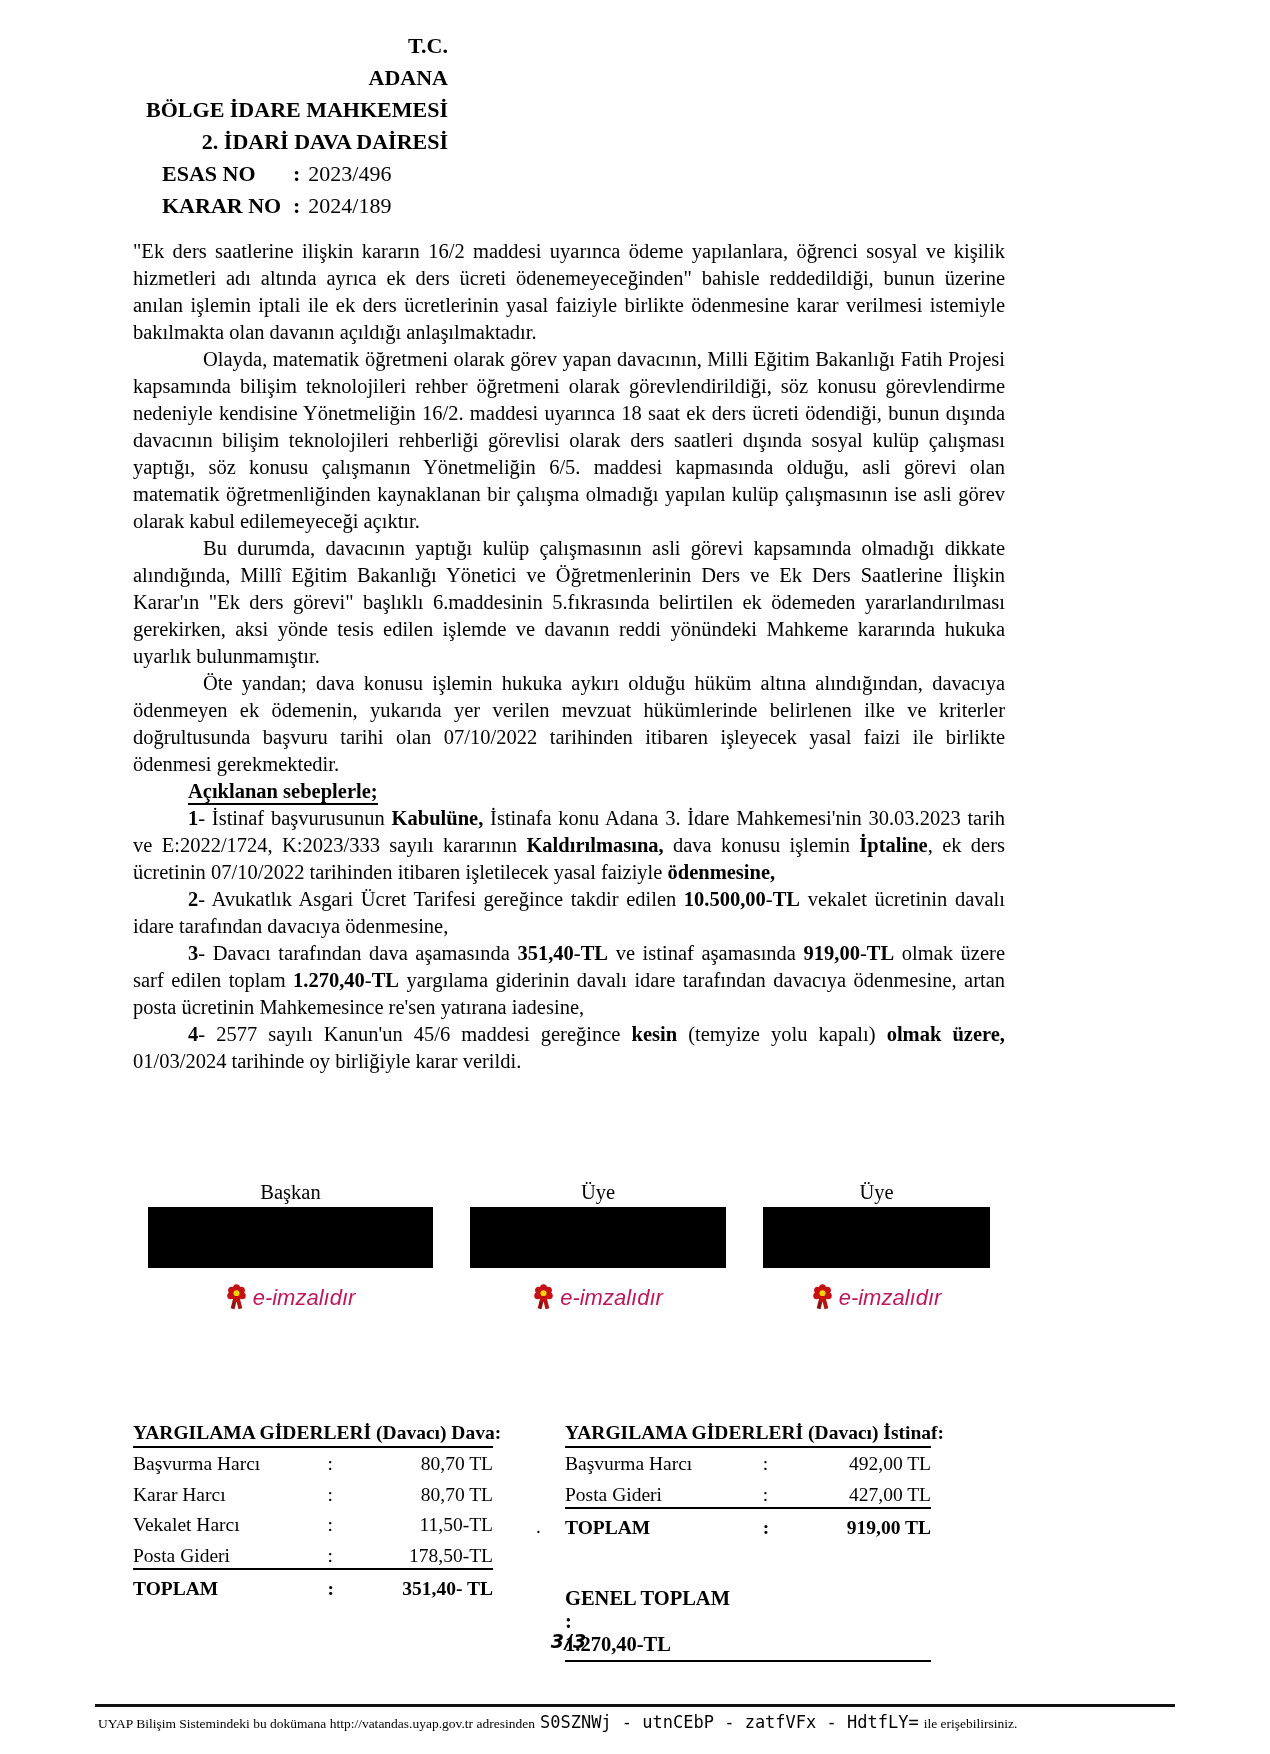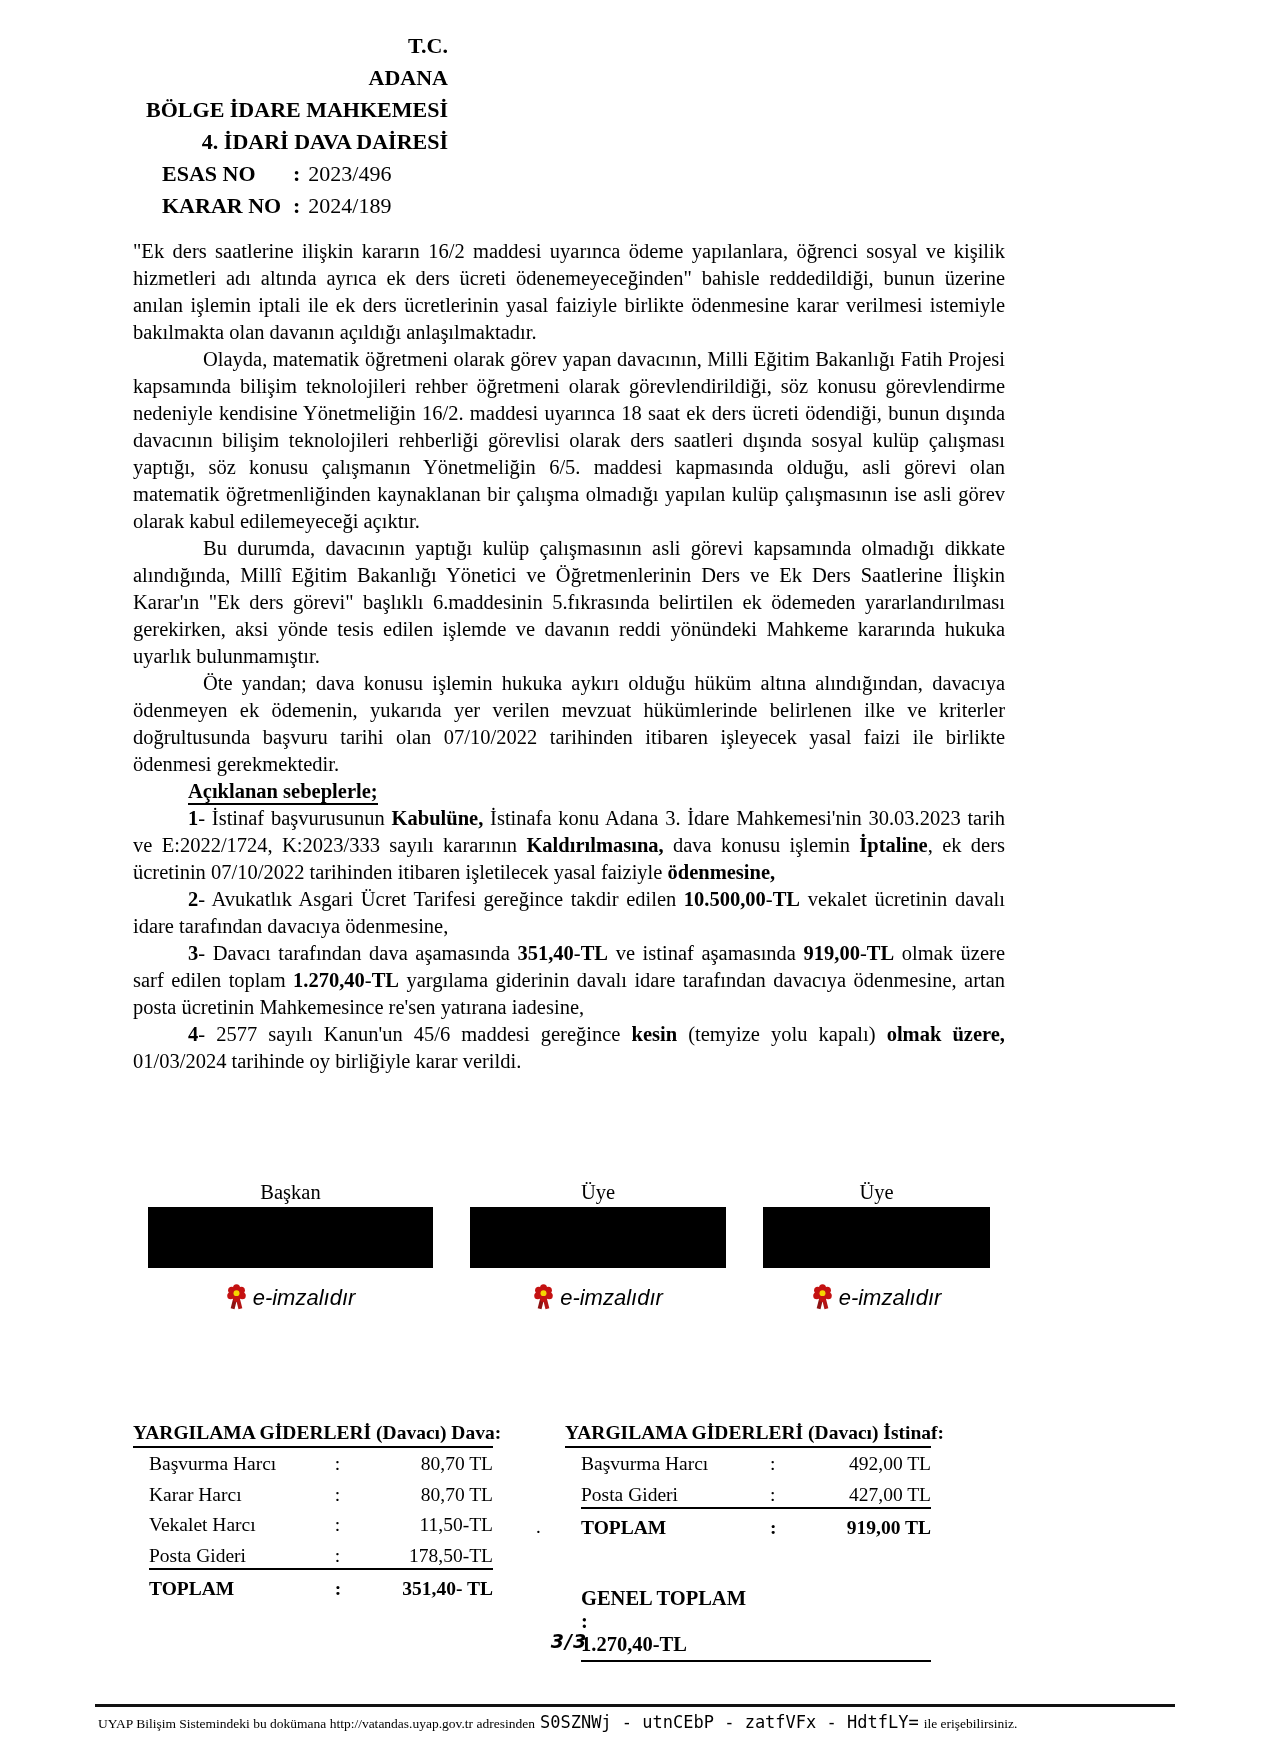--- a/index.html
+++ b/index.html
@@ -24,29 +24,29 @@
   .heading .u { border-bottom:2.5px solid #000; padding-bottom:1px; }
   .b { font-weight:bold; }
 
   
   .sigs { position:absolute; top:1180px; left:148px; width:842px; display:flex; justify-content:space-between; }
   .sig { display:flex; flex-direction:column; align-items:center; }
   .sig .slabel { font-size:20.5px; line-height:24px;text-align:center; }
   .sig .box { background:#000; height:61px; margin-top:3px; width:100%; }
   .sig1 { width:285px; } .sig2 { width:256px; } .sig3 { width:227px; }
   .eseal { display:flex; align-items:center; margin-top:16px; gap:6px; }
-  .eseal .etxt { color:#000000; font-family:"Liberation Sans", sans-serif; font-style:italic; font-size:22px; }
+  .eseal .etxt { color:#be185d; font-family:"Liberation Sans", sans-serif; font-style:italic; font-size:22px; }
 
   
   .tbl { position:absolute; font-size:19.5px; }
   .tbl-left { top:1422px; left:133px; width:360px; }
   .tbl-right { top:1422px; left:565px; width:366px; }
   .hdr { display:flex; font-weight:bold; border-bottom:2.5px solid #000; padding-bottom:2px; white-space:nowrap; }
   .hdr .hcolon { margin-left:auto; padding-right:6px; }
-  .trow { display:flex; align-items:baseline; height:30.5px; padding-top:5px;margin-left:16px; }
+  .trow { display:flex; align-items:baseline; height:30.5px; padding-top:5px; }
   .trow .lbl { width:54%; }
   .trow .tcolon { width:10px; }
   .trow .val { flex:1; text-align:right; }
   .rule-bottom { border-bottom:2.5px solid #000; }
   .total-row { font-weight:bold; height:34px; padding-top:8px; }
   .grand-row { font-weight:bold; font-size:20.5px; margin-top:36px; border-bottom:2.5px solid #000; padding-bottom:4px; height:auto;flex-direction:column; }
   .stray { position:absolute; top:1516px; left:536px; font-size:19px; }
 
   
   .pagenum { position:absolute; top:1630px; left:133px; width:872px; text-align:center;
@@ -58,21 +58,21 @@
 </style>
 </head>
 <body>
 
 <div class="page">
 
   <div class="header">
     <div class="c">T.C.</div>
     <div class="c">ADANA</div>
     <div class="c">BÖLGE İDARE MAHKEMESİ</div>
-    <div class="c">4. İDARİ DAVA DAİRESİ</div>
+    <div class="c">2. İDARİ DAVA DAİRESİ</div>
     <div class="kv">
       <span class="k">ESAS NO</span>
       <span class="colon">:</span>
       <span class="v">2023/496</span>
     </div>
     <div class="kv">
       <span class="k">KARAR NO</span>
       <span class="colon">:</span>
       <span class="v">2024/189</span>
     </div>

